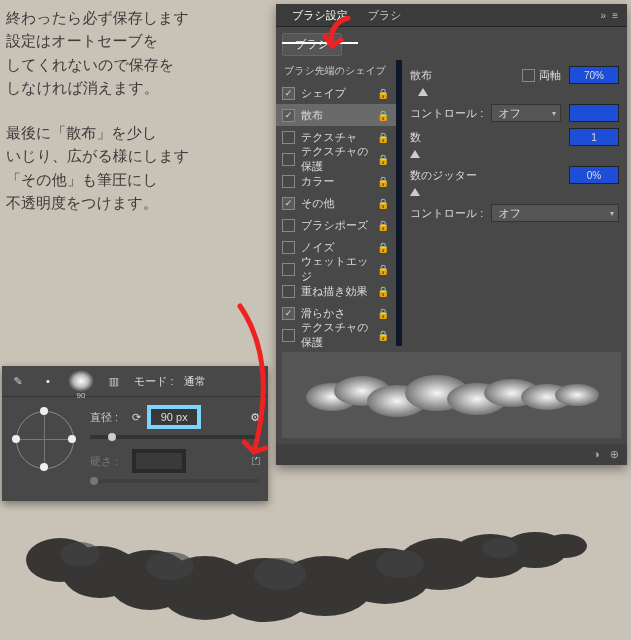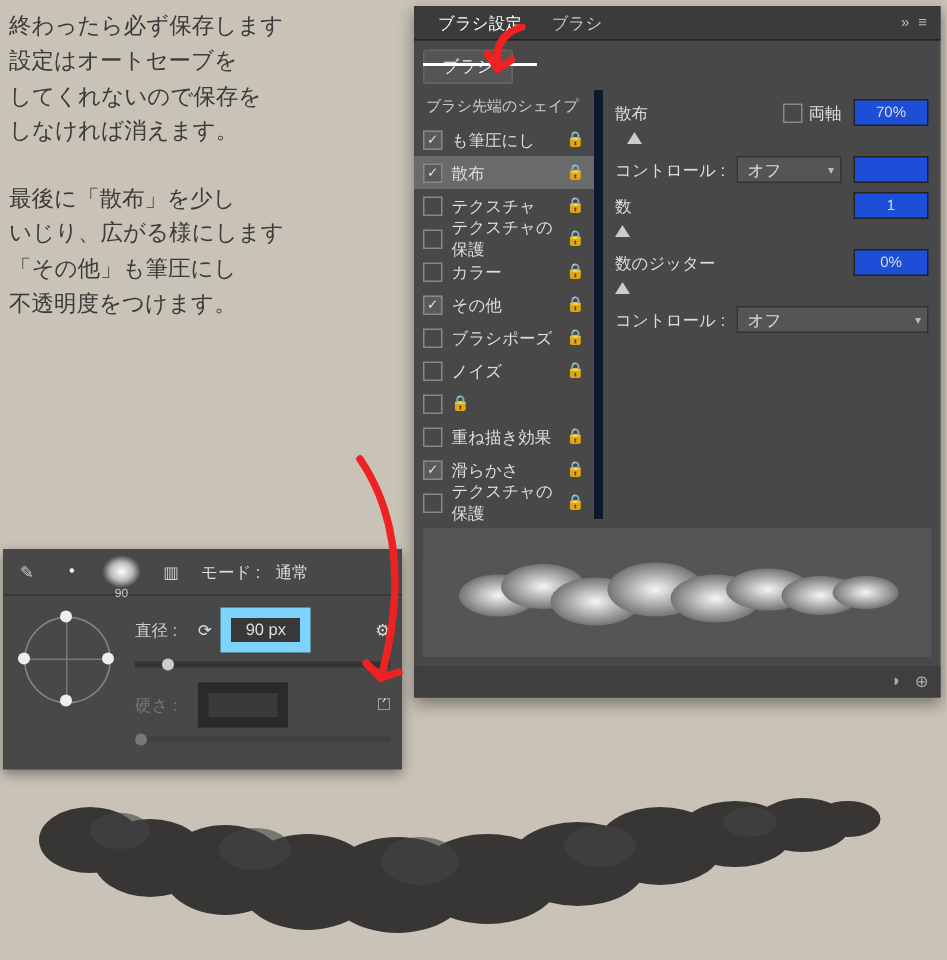--- a/index.html
+++ b/index.html
@@ -43,21 +43,21 @@
 .tb-body{display:flex;padding:8px}
 .tb-left{width:70px;height:70px;position:relative}
 .tb-left .ring{width:56px;height:56px;border:1px solid #888;border-radius:50%;position:absolute;left:6px;top:6px}
 .tb-left .cross{position:absolute;left:6px;top:6px;width:56px;height:56px}
 .tb-left .cross::before{content:"";position:absolute;left:0;right:0;top:50%;height:1px;background:#777}
 .tb-left .cross::after{content:"";position:absolute;top:0;bottom:0;left:50%;width:1px;background:#777}
 .tb-left .dot{width:8px;height:8px;border-radius:50%;background:#eee;position:absolute}
 .tb-right{flex:1;padding-left:10px}
 .tb-right .rrow{display:flex;align-items:center;margin-bottom:6px;gap:6px}
 .tb-right .rrow .lbl{min-width:36px;color:#ccc}
-.tb-right .rrow .val{width:46px;height:16px;border:7px solid #7dd3fc;background:#383838;text-align:left;display:flex;align-items:center;justify-content:center}
+.tb-right .rrow .val{width:46px;height:16px;border:4px solid #7dd3fc;background:#383838;text-align:left;display:flex;align-items:center;justify-content:center}
 .tb-right .sld{height:4px;background:#333;position:relative;margin:4px 0 10px 0}
 .tb-right .sld .knob{width:8px;height:8px;background:#ccc;border-radius:50%;position:absolute;top:-2px}
 .big-stroke{position:absolute;left:20px;top:520px;width:570px;height:110px}
 .arrow1{position:absolute;left:308px;top:16px;pointer-events:none}
 .arrow2{position:absolute;left:210px;top:302px;pointer-events:none}
 </style>
 </head>
 <body>
 
 <div class="instructions">
@@ -84,21 +84,21 @@
     <div class="icn">≡</div>
   </div>
   <div class="sub-tabs">
     <div class="stab">ブラシ</div>
   </div>
   <div class="panel-body">
     <div class="left-col">
       <div class="hdr">ブラシ先端のシェイプ</div>
       <div class="row">
           <span class="chk on">✓</span>
-          <span class="lbl">も筆圧にし</span>
+          <span class="lbl">シェイプ</span>
           <span class="lock">🔒</span>
         </div>
       <div class="row sel">
           <span class="chk on">✓</span>
           <span class="lbl">散布</span>
           <span class="lock">🔒</span>
         </div>
       <div class="row">
           <span class="chk"></span>
           <span class="lbl">テクスチャ</span>
@@ -124,20 +124,21 @@
           <span class="lbl">ブラシポーズ</span>
           <span class="lock">🔒</span>
         </div>
       <div class="row">
           <span class="chk"></span>
           <span class="lbl">ノイズ</span>
           <span class="lock">🔒</span>
         </div>
       <div class="row">
           <span class="chk"></span>
+          <span class="lbl">ウェットエッジ</span>
           <span class="lock">🔒</span>
         </div>
       <div class="row">
           <span class="chk"></span>
           <span class="lbl">重ね描き効果</span>
           <span class="lock">🔒</span>
         </div>
       <div class="row">
           <span class="chk on">✓</span>
           <span class="lbl">滑らかさ</span>

